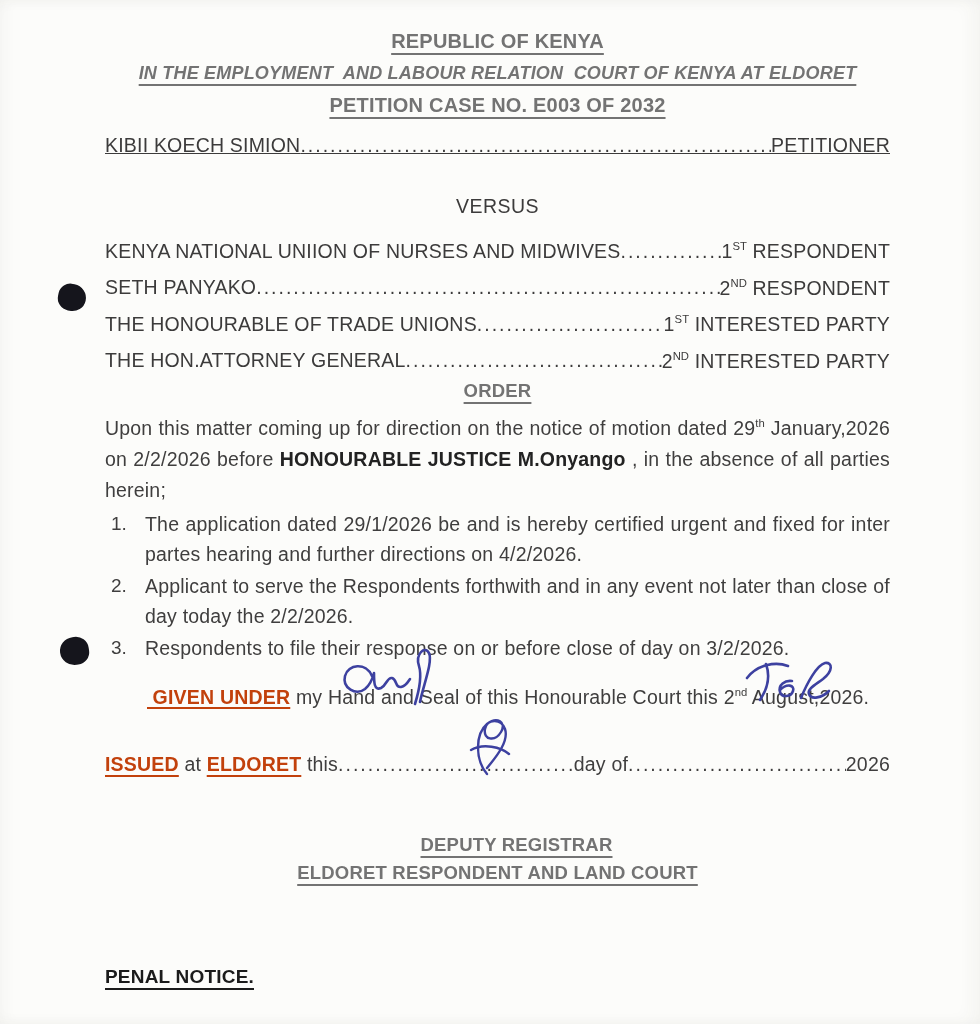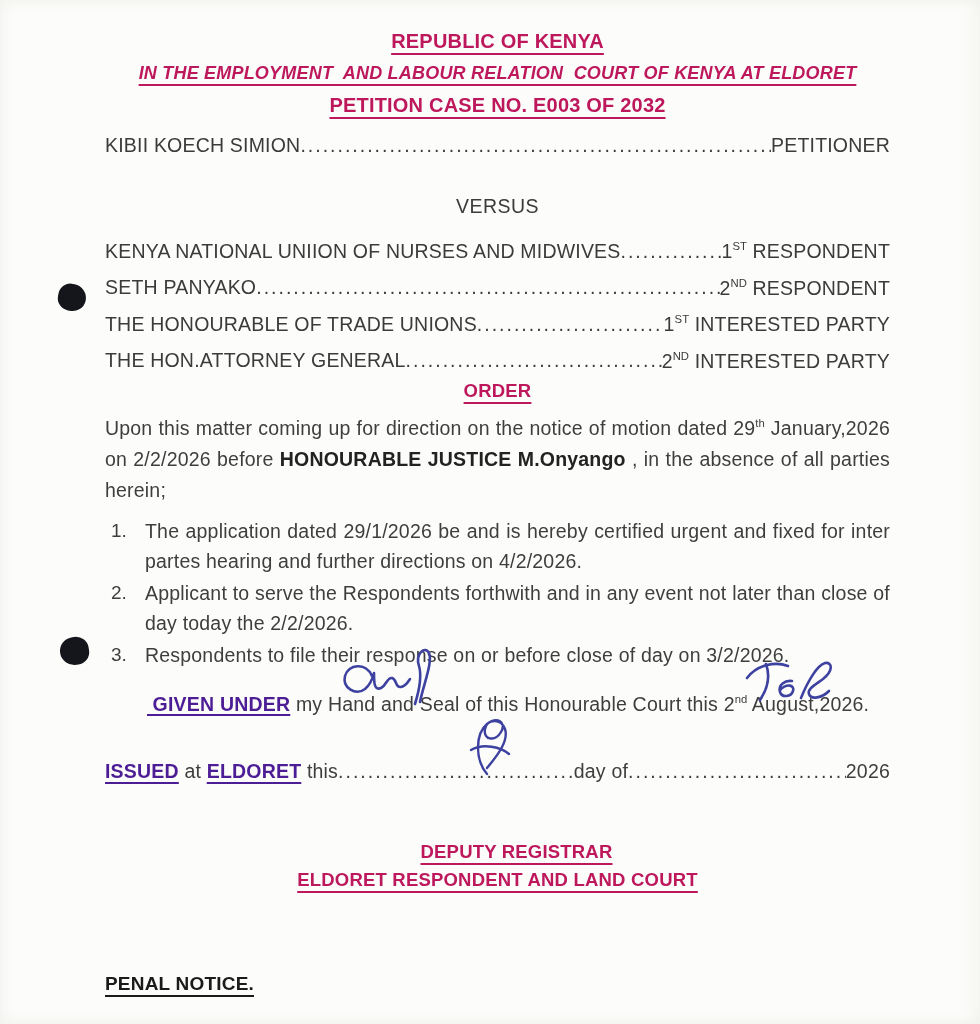--- a/index.html
+++ b/index.html
@@ -7,44 +7,44 @@
     position:relative;
     width:980px;height:1024px;
     margin:0 auto;
     background:#fcfcfa;
     overflow:hidden;
     font-family:"Liberation Sans",sans-serif;
     color:#3f3e3e;
     box-shadow:inset -8px 0 16px rgba(60,60,55,0.045), inset 6px 0 12px rgba(60,60,55,0.03);
   }
   .content{padding:30px 90px 0 105px;}
-  .h{font-weight:700;color:#be185d;text-align:center;letter-spacing:.2px;}
+  .h{font-weight:700;color:#737373;text-align:center;letter-spacing:.2px;}
   .h1{font-size:20px;margin:0 0 10px 0;}
   .h2{font-size:18px;margin:0 0 10px 0;white-space:pre;font-style:italic;}
   .h3{font-size:20px;margin:0 0 12px 0;}
   .u{text-decoration:underline;text-decoration-thickness:2px;text-underline-offset:5px;}
   .row{display:flex;align-items:baseline;font-size:19.5px;color:#3c3b3b;line-height:32px;letter-spacing:.2px;}
   .row .name{white-space:nowrap;}
   .leader{flex:1 1 auto;overflow:hidden;white-space:nowrap;letter-spacing:2px;color:#3c3b3b;}
   .role-wrap{white-space:nowrap;}
   sup{font-size:.58em;vertical-align:super;letter-spacing:0;}
   .pre{white-space:pre;}
   .versus{text-align:center;font-size:19.5px;color:#3c3b3b;margin:34px 0 12px 0;letter-spacing:.5px;}
-  .petitioner-row{margin-bottom:16px;}
+  .petitioner-row{margin-bottom:16px;text-decoration:underline;}
   .parties{margin-bottom:4px;}
   .order-h{font-size:18.5px;margin:2px 0 6px 0;}
-  .para{font-size:19.5px;line-height:31px;text-align:justify;color:#3f3e3e;margin:0 0 10px 0;letter-spacing:.2px;}
+  .para{font-size:19.5px;line-height:31px;text-align:justify;color:#3f3e3e;margin:0 0 3px 0;letter-spacing:.2px;}
   .para .b{font-weight:700;color:#222;}
   .ordered-h{font-weight:700;color:#1d1d1d;font-size:18.5px;margin:8px 0 8px 0;letter-spacing:.2px;}
   .olist{margin:0 0 4px 6px;}
   .oitem{display:flex;align-items:flex-start;margin-bottom:2px;}
   .onum{width:30px;flex:0 0 30px;font-size:19px;line-height:30px;color:#3f3e3e;}
   .otext{flex:1;font-size:19.5px;line-height:30px;text-align:justify;color:#3f3e3e;letter-spacing:.2px;padding-left:4px;}
   .given{font-size:19.5px;line-height:30px;margin:14px 0 0 42px;color:#3f3e3e;letter-spacing:.2px;}
-  .bu{font-weight:700;color:#4c1d95;text-decoration:underline;text-decoration-thickness:2px;text-underline-offset:4px;}
+  .bu{font-weight:700;color:#c2410c;text-decoration:underline;text-decoration-thickness:2px;text-underline-offset:4px;}
   .issued-line{display:flex;align-items:baseline;font-size:19.5px;color:#3f3e3e;margin-top:42px;letter-spacing:.2px;white-space:nowrap;}
   .leader-fixed{display:inline-block;overflow:hidden;white-space:nowrap;letter-spacing:2px;vertical-align:baseline;}
   .lf1{width:262px;}
   .lf2{width:242px;}
   .sig-block{text-align:center;margin-top:58px;}
   .sig-line1{font-size:18.5px;margin-left:38px;margin-bottom:6px;}
   .sig-line2{font-size:18.5px;margin-left:0;}
   .penal{margin-top:82px;}
   .penal-h{display:inline-block;font-weight:700;color:#1b1b1b;font-size:19px;letter-spacing:.2px;text-decoration:underline;text-decoration-thickness:2px;text-underline-offset:5px;margin-bottom:6px;}
   .ink-dot{position:absolute;background:#15151c;}

